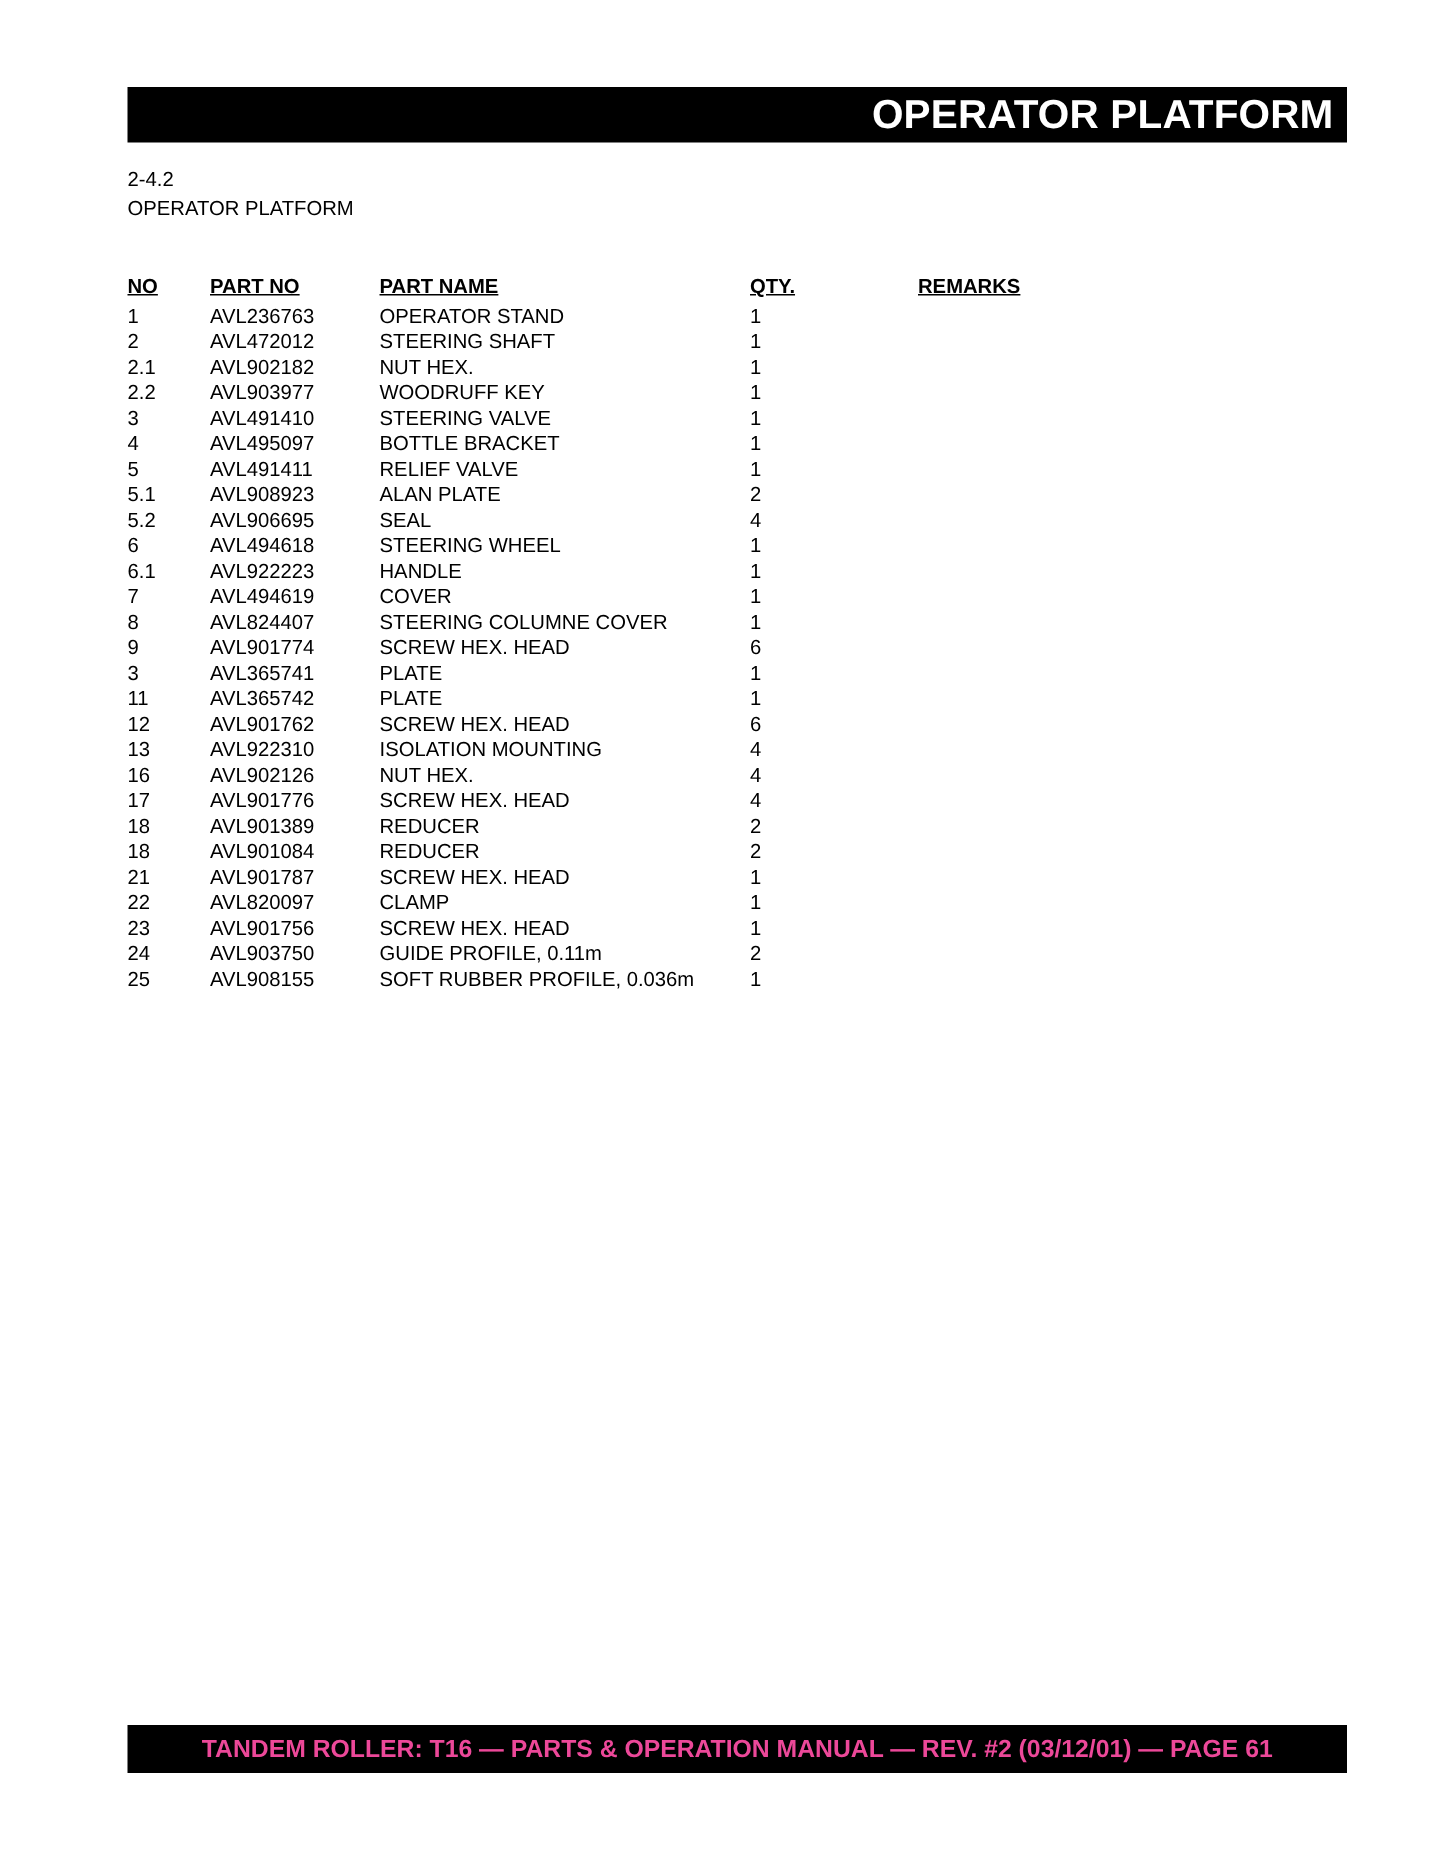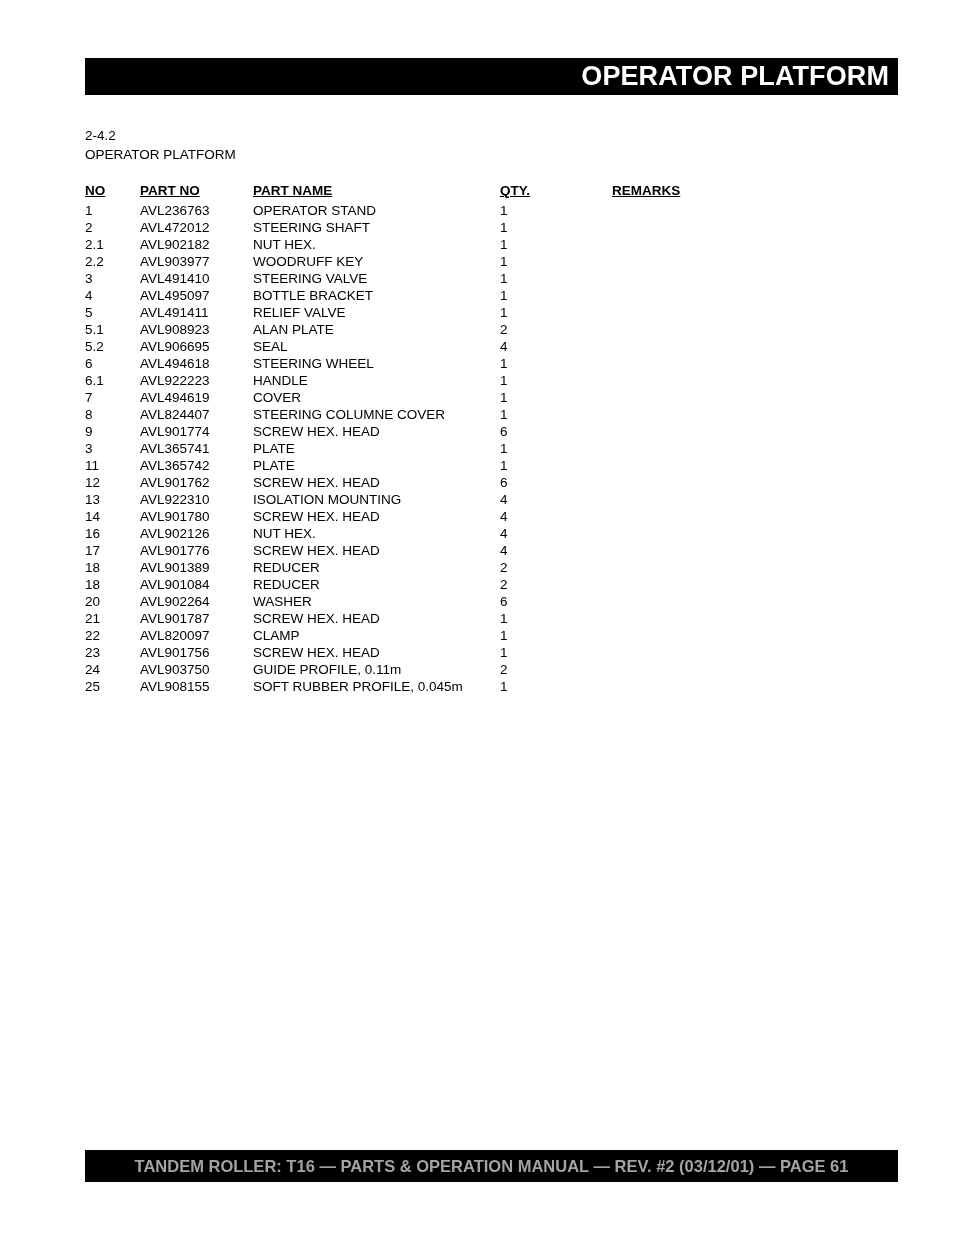--- a/index.html
+++ b/index.html
@@ -39,21 +39,20 @@
     line-height: 1;
   }
 
   
   .section-block {
     position: absolute;
     left: 85px;
     top: 110px;
     font-size: 13.5px;
     line-height: 19px;
-    margin-top: 16px;
   }
   .section-block div { white-space: nowrap; }
 
   
   .parts-table {
     position: absolute;
     left: 85px;
     top: 165px;
     width: 790px;
     border-collapse: collapse;
@@ -93,21 +92,21 @@
     top: 1150px;
     width: 813px;
     height: 32px;
     background: #000000;
     display: flex;
     align-items: center;
     justify-content: center;
     box-sizing: border-box;
   }
   .footer-text {
-    color: #a3a3a3;
+    color: #ec4899;
     font-size: 16.5px;
     font-weight: bold;
     white-space: nowrap;
     line-height: 1;
   }
 </style>
 </head>
 <body>
 
 <div class="header-bar">
@@ -257,27 +256,20 @@
         <td></td>
       </tr>
       <tr>
         <td>13</td>
         <td>AVL922310</td>
         <td>ISOLATION MOUNTING</td>
         <td>4</td>
         <td></td>
       </tr>
       <tr>
-        <td>14</td>
-        <td>AVL901780</td>
-        <td>SCREW HEX. HEAD</td>
-        <td>4</td>
-        <td></td>
-      </tr>
-      <tr>
         <td>16</td>
         <td>AVL902126</td>
         <td>NUT HEX.</td>
         <td>4</td>
         <td></td>
       </tr>
       <tr>
         <td>17</td>
         <td>AVL901776</td>
         <td>SCREW HEX. HEAD</td>
@@ -292,27 +284,20 @@
         <td></td>
       </tr>
       <tr>
         <td>18</td>
         <td>AVL901084</td>
         <td>REDUCER</td>
         <td>2</td>
         <td></td>
       </tr>
       <tr>
-        <td>20</td>
-        <td>AVL902264</td>
-        <td>WASHER</td>
-        <td>6</td>
-        <td></td>
-      </tr>
-      <tr>
         <td>21</td>
         <td>AVL901787</td>
         <td>SCREW HEX. HEAD</td>
         <td>1</td>
         <td></td>
       </tr>
       <tr>
         <td>22</td>
         <td>AVL820097</td>
         <td>CLAMP</td>
@@ -329,21 +314,21 @@
       <tr>
         <td>24</td>
         <td>AVL903750</td>
         <td>GUIDE PROFILE, 0.11m</td>
         <td>2</td>
         <td></td>
       </tr>
       <tr>
         <td>25</td>
         <td>AVL908155</td>
-        <td>SOFT RUBBER PROFILE, 0.045m</td>
+        <td>SOFT RUBBER PROFILE, 0.036m</td>
         <td>1</td>
         <td></td>
       </tr>
     </tbody>
 </table>
 
 <div class="footer-bar">
   <div class="footer-text">TANDEM ROLLER: T16 — PARTS &amp; OPERATION MANUAL — REV. #2 (03/12/01) — PAGE 61</div>
 </div>
 

